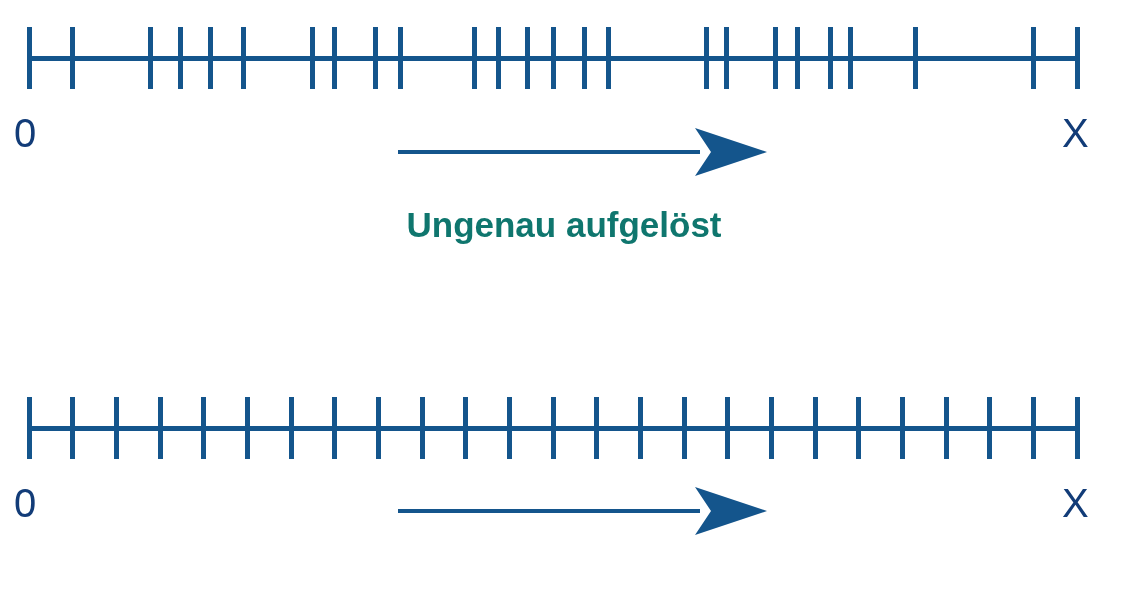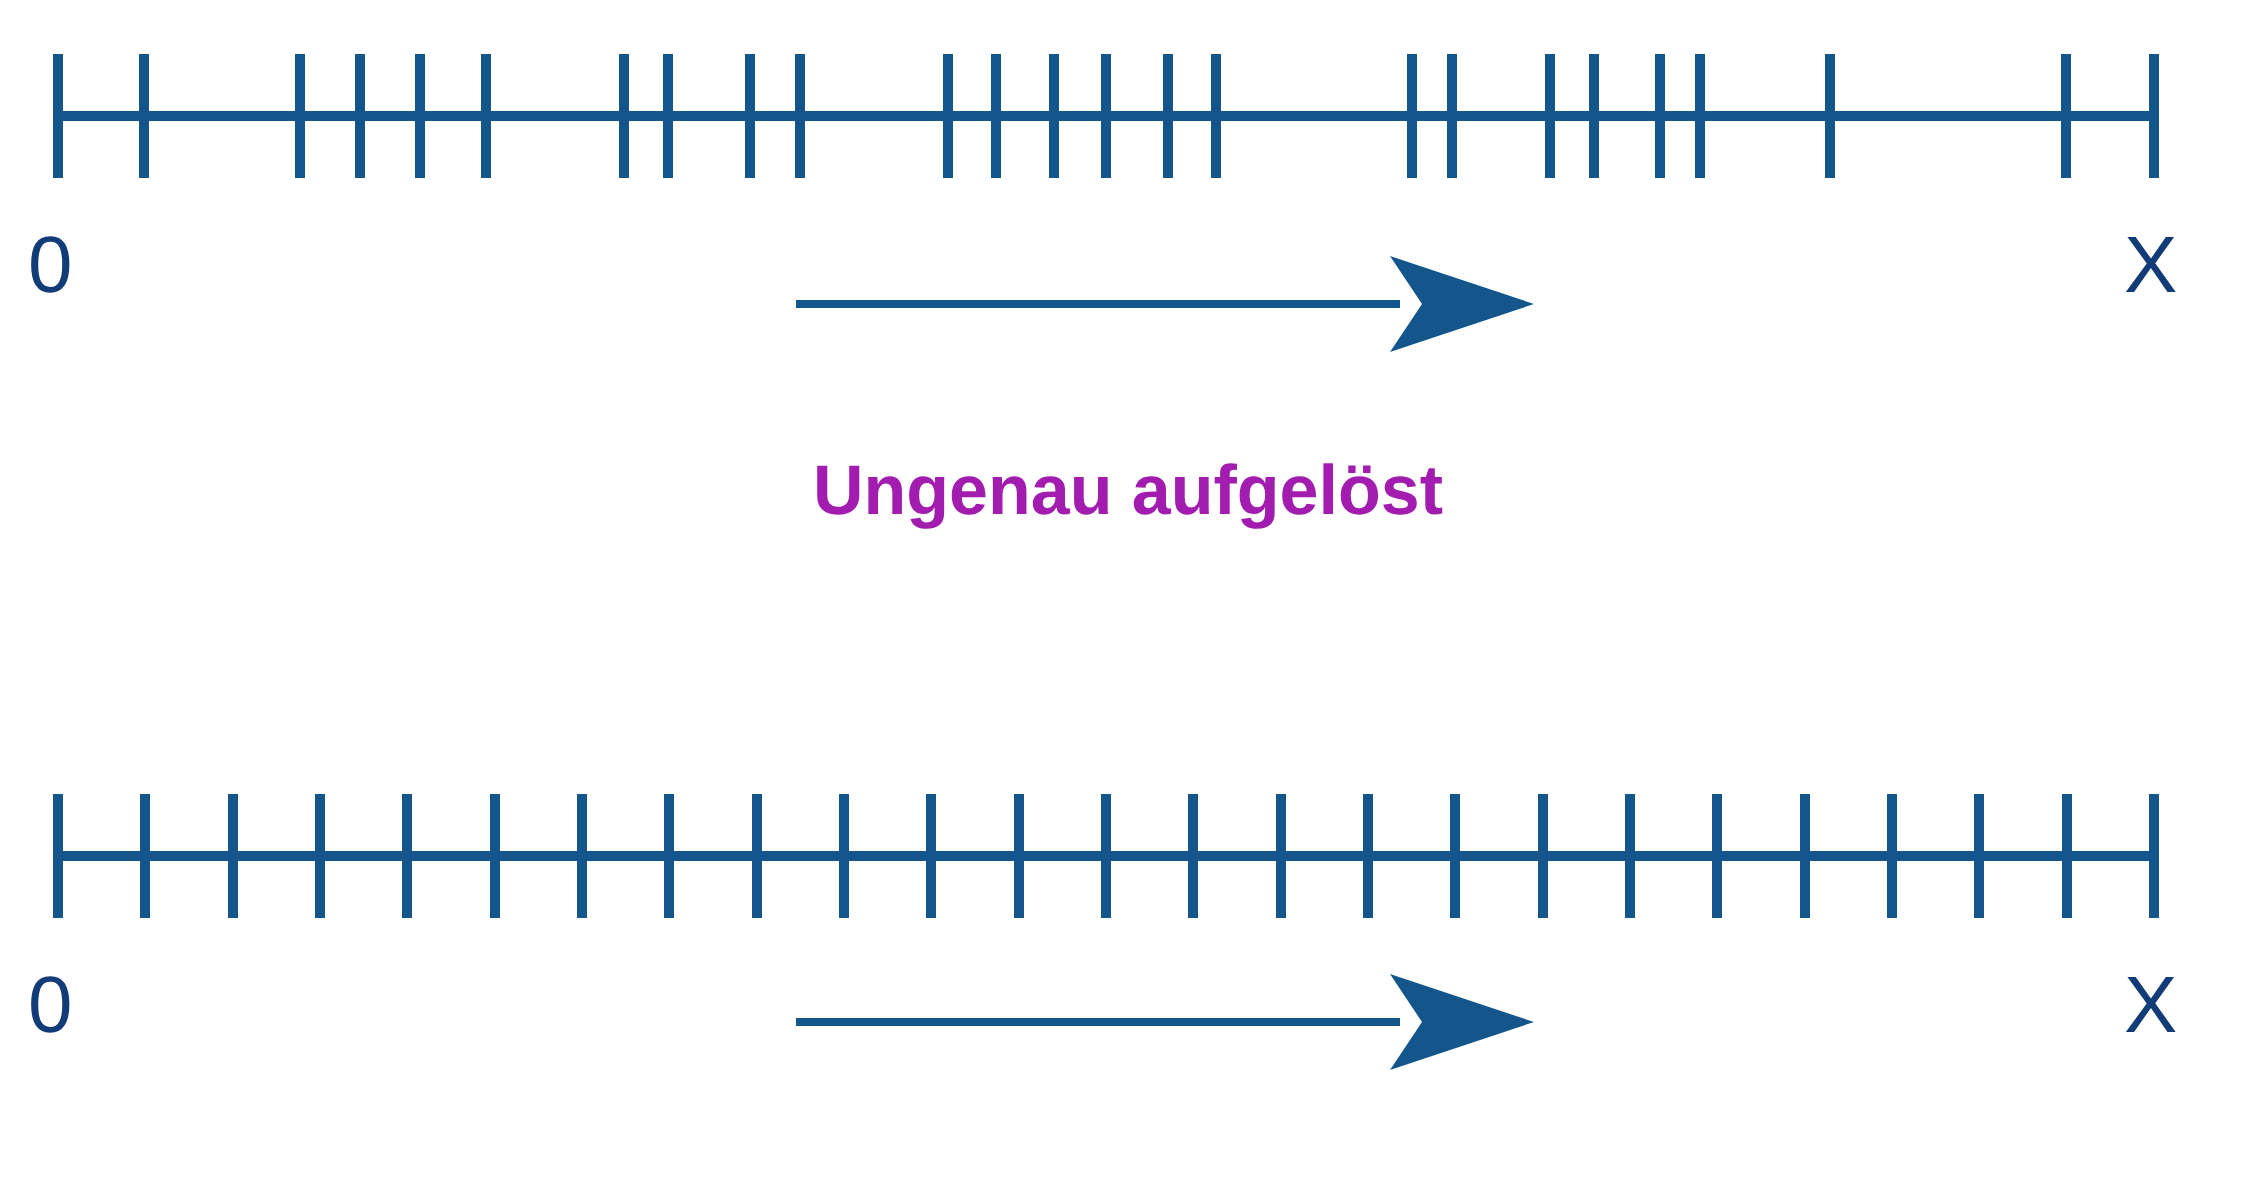--- a/index.html
+++ b/index.html
@@ -137,21 +137,21 @@
 
     <div class="endlabel endlabel-x" style="color: rgb(18, 60, 120);">X</div>
 
     <div class="arrow">
       <svg viewBox="0 0 375 52" xmlns="http://www.w3.org/2000/svg">
         <line x1="3" y1="26" x2="305" y2="26" stroke="#14558c" stroke-width="4"></line>
         <path d="M 372 26 L 300 2 L 316 26 L 300 50 Z" fill="#14558c"></path>
       </svg>
     </div>
 
-    <div class="caption caption-top" style="color: #a21caf; margin-top: 21px;">Ungenau aufgelöst</div>
+    <div class="caption caption-top" style="color: #0f766e;">Ungenau aufgelöst</div>
   </div>
 
   <div class="panel panel-bot">
 
     <div class="ruler">
       <svg viewBox="0 0 1128 110" xmlns="http://www.w3.org/2000/svg" shape-rendering="crispEdges">
         <g id="ticks-fine">
             <line x1="29" x2="29" y1="27" y2="89" stroke="#14558c" stroke-width="5"></line>
             <line x1="72.7" x2="72.7" y1="27" y2="89" stroke="#14558c" stroke-width="5"></line>
             <line x1="116.3" x2="116.3" y1="27" y2="89" stroke="#14558c" stroke-width="5"></line>

